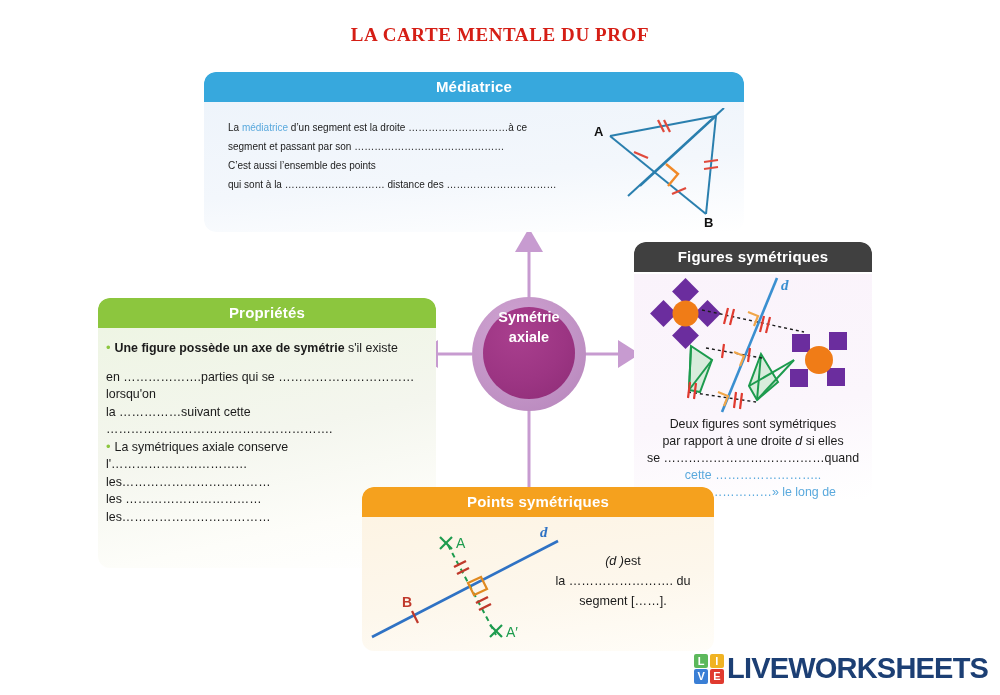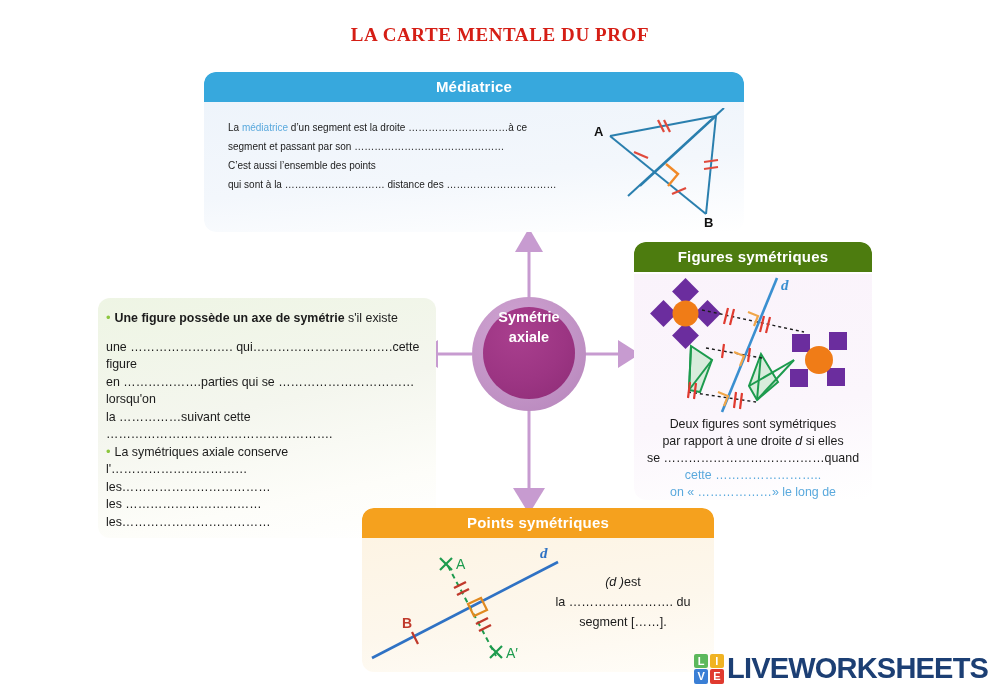--- a/index.html
+++ b/index.html
@@ -57,35 +57,35 @@
     padding: 12px 10px 0 8px;
     font-size: 12.4px; line-height: 17.5px; color: #1b1b1b;
   }
   .bullet-line { display: flex; gap: 4px; }
   .dot { color: #8cc63e; font-size: 13px; line-height: 16px; }
   .b { font-weight: bold; }
   .gap8 { height: 11px; }
 
   
   #card-figures { left: 634px; top: 242px; width: 238px; height: 258px; }
-  #card-figures .card-head { background: #4d7c0f; }
+  #card-figures .card-head { background: #404040; }
   #card-figures .card-body {
     height: 226px;
     background: linear-gradient(170deg,#faf3fb 0%,#fbf6fc 60%,#ffffff 100%);
     border-radius: 0 0 12px 12px;
   }
   .fig-svg { display: block; margin: 2px auto 0; }
   .fig-cap {
     text-align: center; font-size: 12.4px; line-height: 17px;
     color: #1b1b1b; padding: 0 6px;
   }
   .cap-blue { color: #5aa9dd; }
 
   
-  #card-points { left: 362px; top: 508px; width: 352px; height: 166px; }
+  #card-points { left: 362px; top: 487px; width: 352px; height: 166px; }
   #card-points .card-head { background: #f5a11e; }
   #card-points .card-body {
     height: 134px;
     background: linear-gradient(172deg,#fdf4e4 0%,#fdf7ec 55%,#fffdf8 100%);
     border-radius: 0 0 12px 12px;
   }
   .pts-fig { position: absolute; left: 6px; top: 2px; }
   .pts-text {
     position: absolute; right: 16px; top: 34px; width: 150px;
     text-align: center; font-size: 12.6px; line-height: 20px; color: #1b1b1b;
@@ -198,32 +198,30 @@
 
         <polyline points="78,56 90,66 80,78" fill="none" stroke="#f08a2a" stroke-width="2.4"></polyline>
         <text x="6" y="28" font-family="Liberation Sans, sans-serif" font-size="13" font-weight="bold" fill="#111">A</text>
         <text x="116" y="119" font-family="Liberation Sans, sans-serif" font-size="13" font-weight="bold" fill="#111">B</text>
       </svg>
 
     </div>
   </div>
 
   <div class="card" id="card-proprietes">
+    <div class="card-head">Propriétés</div>
     <div class="card-body">
 
       <div class="bullet-line">
         <span class="dot">•</span>
         <span><span class="b">Une figure possède un axe de symétrie</span><span> s'il existe</span></span>
       </div>
 
       <div class="gap8"></div>
 
-      <div>
-        <span>une </span><span>…………………….</span><span> qui</span><span>…………………………….</span><span>cette figure</span>
-      </div>
 
       <div>
         <span>en </span><span>……………….</span><span>parties qui se </span><span>……………………………</span><span>lorsqu'on</span>
       </div>
 
       <div>
         <span>la </span><span>……………</span><span>suivant cette </span><span>……………………………………………….</span>
       </div>
 
       <div class="bullet-line">

